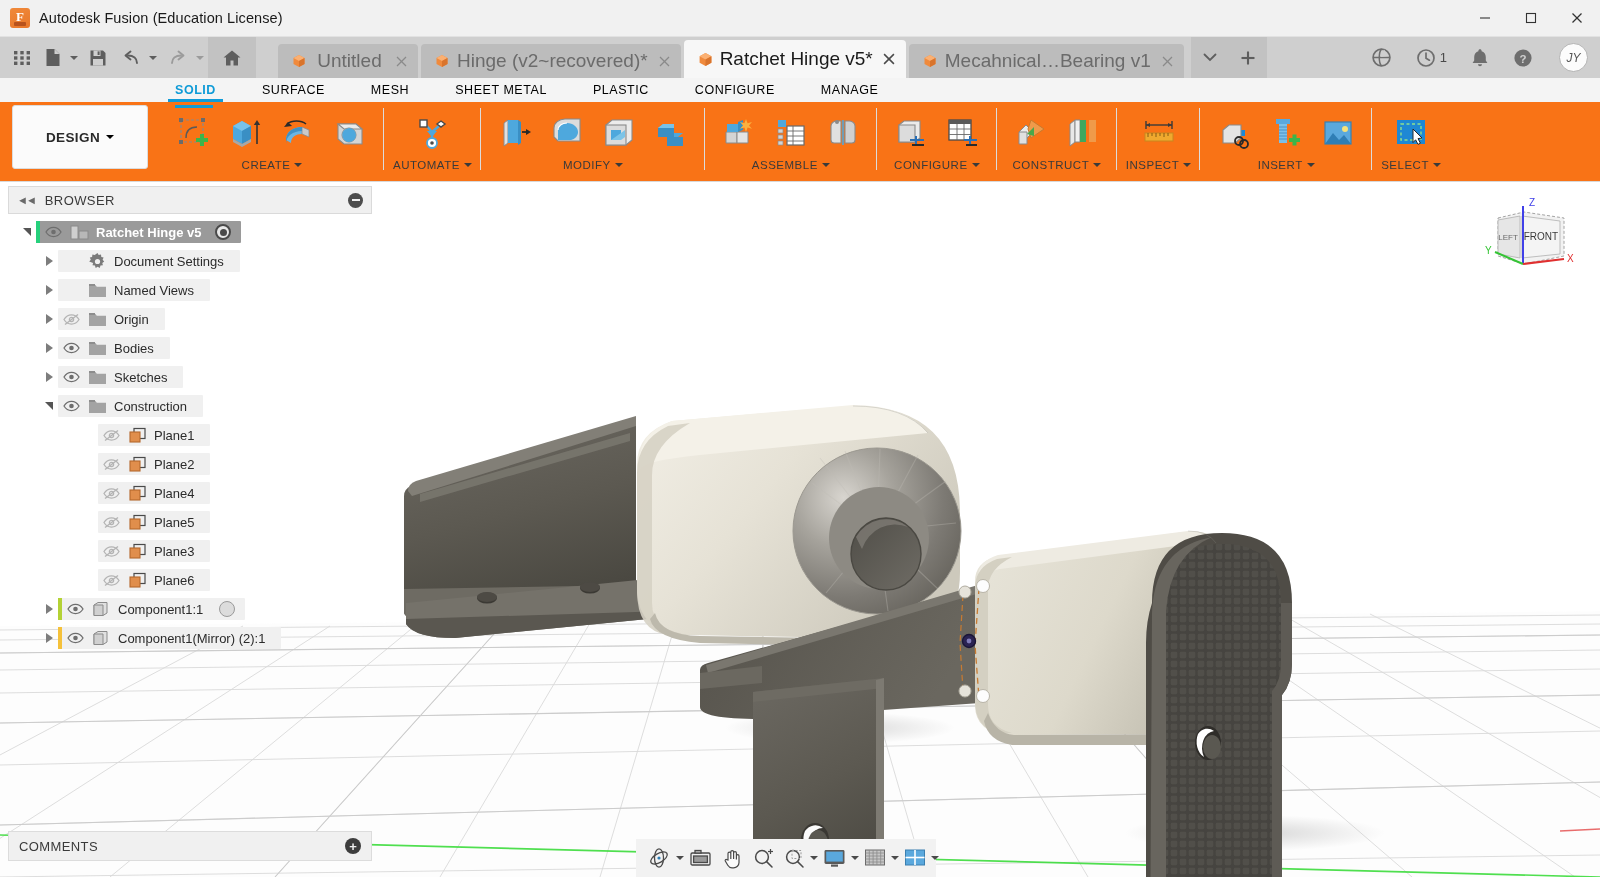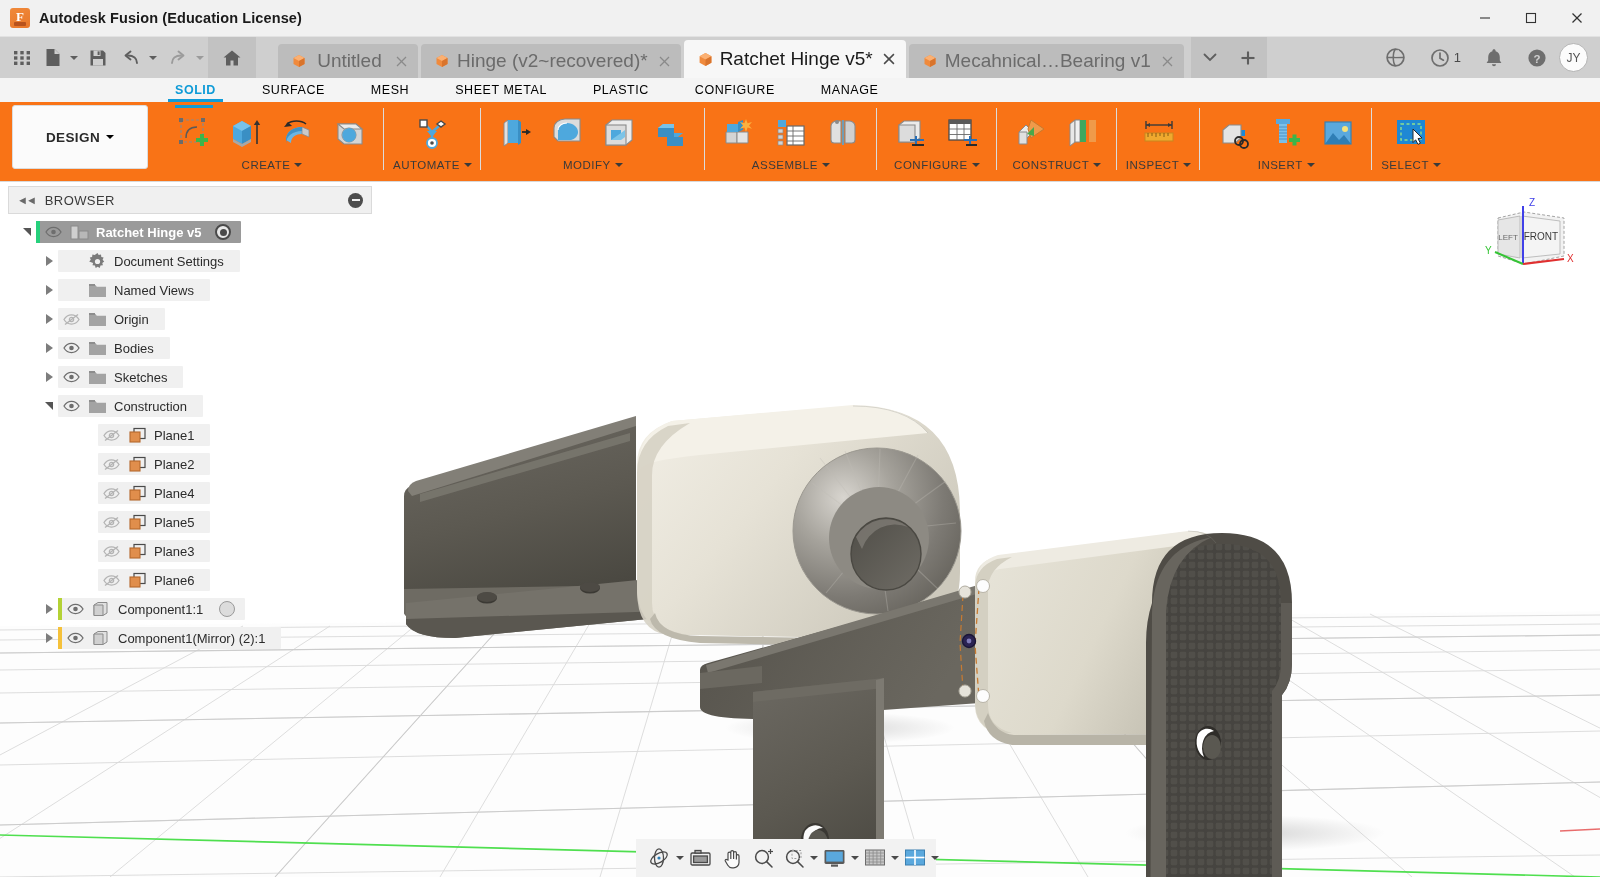--- a/index.html
+++ b/index.html
@@ -23,21 +23,21 @@
     display: flex; align-items: center; justify-content: center;
   }
   .app-icon .f-letter {
     color: #fff; font-size: 13px; font-weight: bold; line-height: 1;
     font-family: "Liberation Serif", serif; margin-top: -3px;
   }
   .app-icon .f-bar {
     position: absolute; bottom: 2px; left: 4px; width: 12px; height: 4px;
     background: #b8521c; border-radius: 1px;
   }
-  .app-title { font-size: 14.5px; color: #1a1a1a; letter-spacing: .1px; font-weight: bold; }
+  .app-title { font-size: 14.5px; color: #1a1a1a; letter-spacing: .1px; }
   .win-buttons { margin-left: auto; display: flex; height: 37px; }
   .win-btn {
     width: 46px; height: 37px; display: flex; align-items: center;
     justify-content: center; color: #333; font-size: 14px;
   }
   .win-btn svg { display: block; }
 
   
   .tabstrip {
     position: absolute; top: 37px; left: 0; width: 1600px; height: 41px;
@@ -87,21 +87,21 @@
   .tsr-btn.boxed { background: #c2c2c2; }
   .right-icons { margin-left: auto; display: flex; align-items: center; height: 41px; padding-right: 12px; }
   .ri-btn {
     height: 41px; display: flex; align-items: center; justify-content: center;
     padding: 0 12px; color: #6e6e6e; gap: 4px;
   }
   .ri-badge { font-size: 13px; color: #4a4a4a; }
   .avatar {
     width: 29px; height: 29px; border-radius: 50%; background: #fcfcfc;
     border: 1px solid #b3b3b3; display: flex; align-items: center;
-    justify-content: center; font-size: 12px; color: #555; margin-left: 0;
+    justify-content: center; font-size: 12px; color: #555; margin-left: 14px; font-style: italic;
   }
 
   
   .ribbon-tabs {
     position: absolute; top: 78px; left: 0; width: 1600px; height: 24px;
     background: #f4f4f4; display: flex; align-items: center; padding-left: 152px;
   }
   .rtab {
     font-size: 12.5px; color: #000000; letter-spacing: .55px;
     padding: 0 23px; height: 24px; line-height: 24px; position: relative;
@@ -1269,20 +1269,24 @@
             <svg width="18" height="16" viewBox="0 0 18 16">
               <path d="M2 4l4-2.5h9V12l-4 2.5H2z" fill="#e0e0e0" stroke="#8a8a8a" stroke-width="1"></path>
               <path d="M2 4h9v10.5H2z" fill="#d0d0d0" stroke="#8a8a8a" stroke-width="1"></path>
             </svg>
           </span>
           <span class="tlabel">Component1(Mirror) (2):1</span>
         </div>
       </div>
     </div>
 
+  <div class="comments">
+    <span class="cm-label">COMMENTS</span>
+    <span class="cm-plus">+</span>
+  </div>
 
   <div class="navbar">
     <div class="nav-btn">
       <svg width="24" height="22" viewBox="0 0 24 22" fill="none" stroke="#4a4a4a" stroke-width="1.3">
         <ellipse cx="12" cy="11" rx="4.5" ry="9.2"></ellipse>
         <ellipse cx="12" cy="11" rx="9.2" ry="4.5" transform="rotate(-30 12 11)"></ellipse>
         <circle cx="12" cy="11" r="1.6" fill="#2f7eb5" stroke="none"></circle>
       </svg>
     </div>
     <div class="nav-caret">

